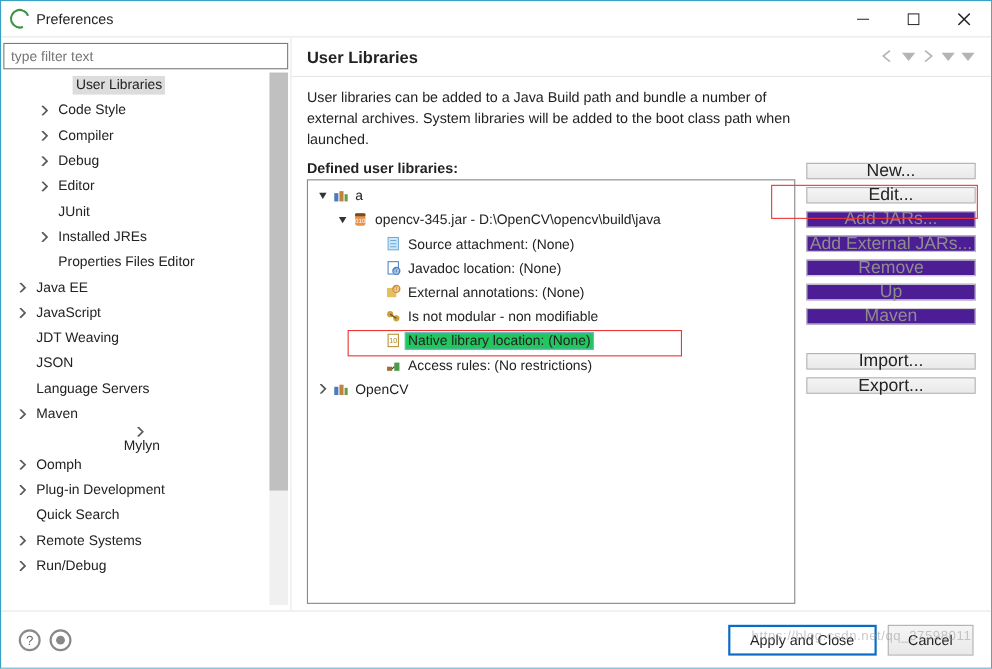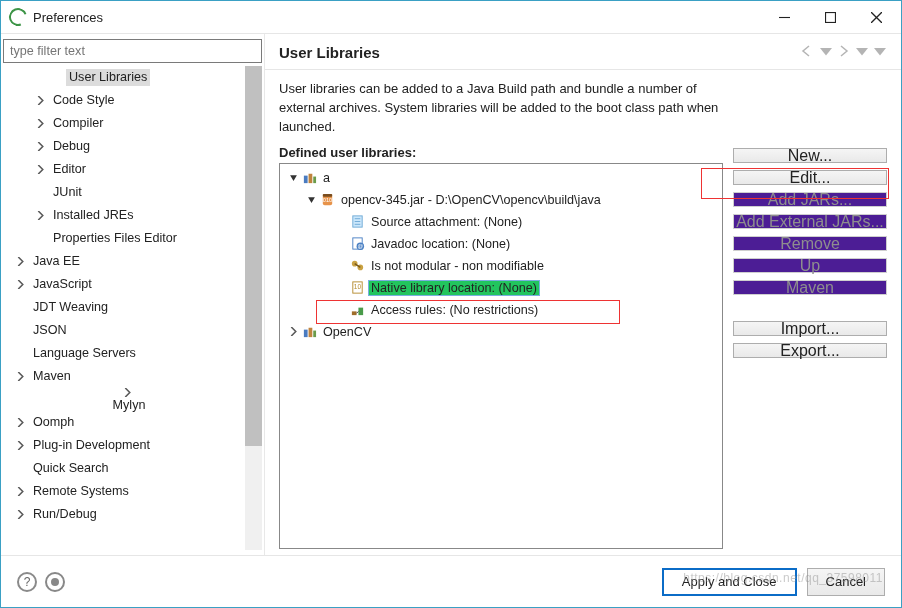--- a/index.html
+++ b/index.html
@@ -308,20 +308,31 @@
                     <circle cx="11" cy="11" r="4" fill="#4a80c4"></circle>
                     <text x="11" y="13" font-size="6" text-anchor="middle" fill="#fff">@</text>
                   </svg>
                 </span>
                 <span class="txt">Javadoc location: (None)</span>
               </div>
               <div class="libnode l3">
                 <span class="twist"></span>
                 <span class="lib-icon">
                   <svg viewBox="0 0 16 16">
+                    <rect x="2" y="4" width="9" height="9" fill="#e0c05f"></rect>
+                    <circle cx="11" cy="5" r="4" fill="#d38a2b"></circle>
+                    <text x="11" y="7" font-size="6" text-anchor="middle" fill="#fff">@</text>
+                  </svg>
+                </span>
+                <span class="txt">External annotations: (None)</span>
+              </div>
+              <div class="libnode l3">
+                <span class="twist"></span>
+                <span class="lib-icon">
+                  <svg viewBox="0 0 16 16">
                     <circle cx="5" cy="6" r="3" fill="#caa243"></circle>
                     <circle cx="11" cy="10" r="3" fill="#caa243"></circle>
                     <line x1="5" y1="6" x2="11" y2="10" stroke="#7a5a1a" stroke-width="1.5"></line>
                   </svg>
                 </span>
                 <span class="txt">Is not modular - non modifiable</span>
               </div>
               <div class="libnode l3 selected">
                 <span class="twist"></span>
                 <span class="lib-icon">

